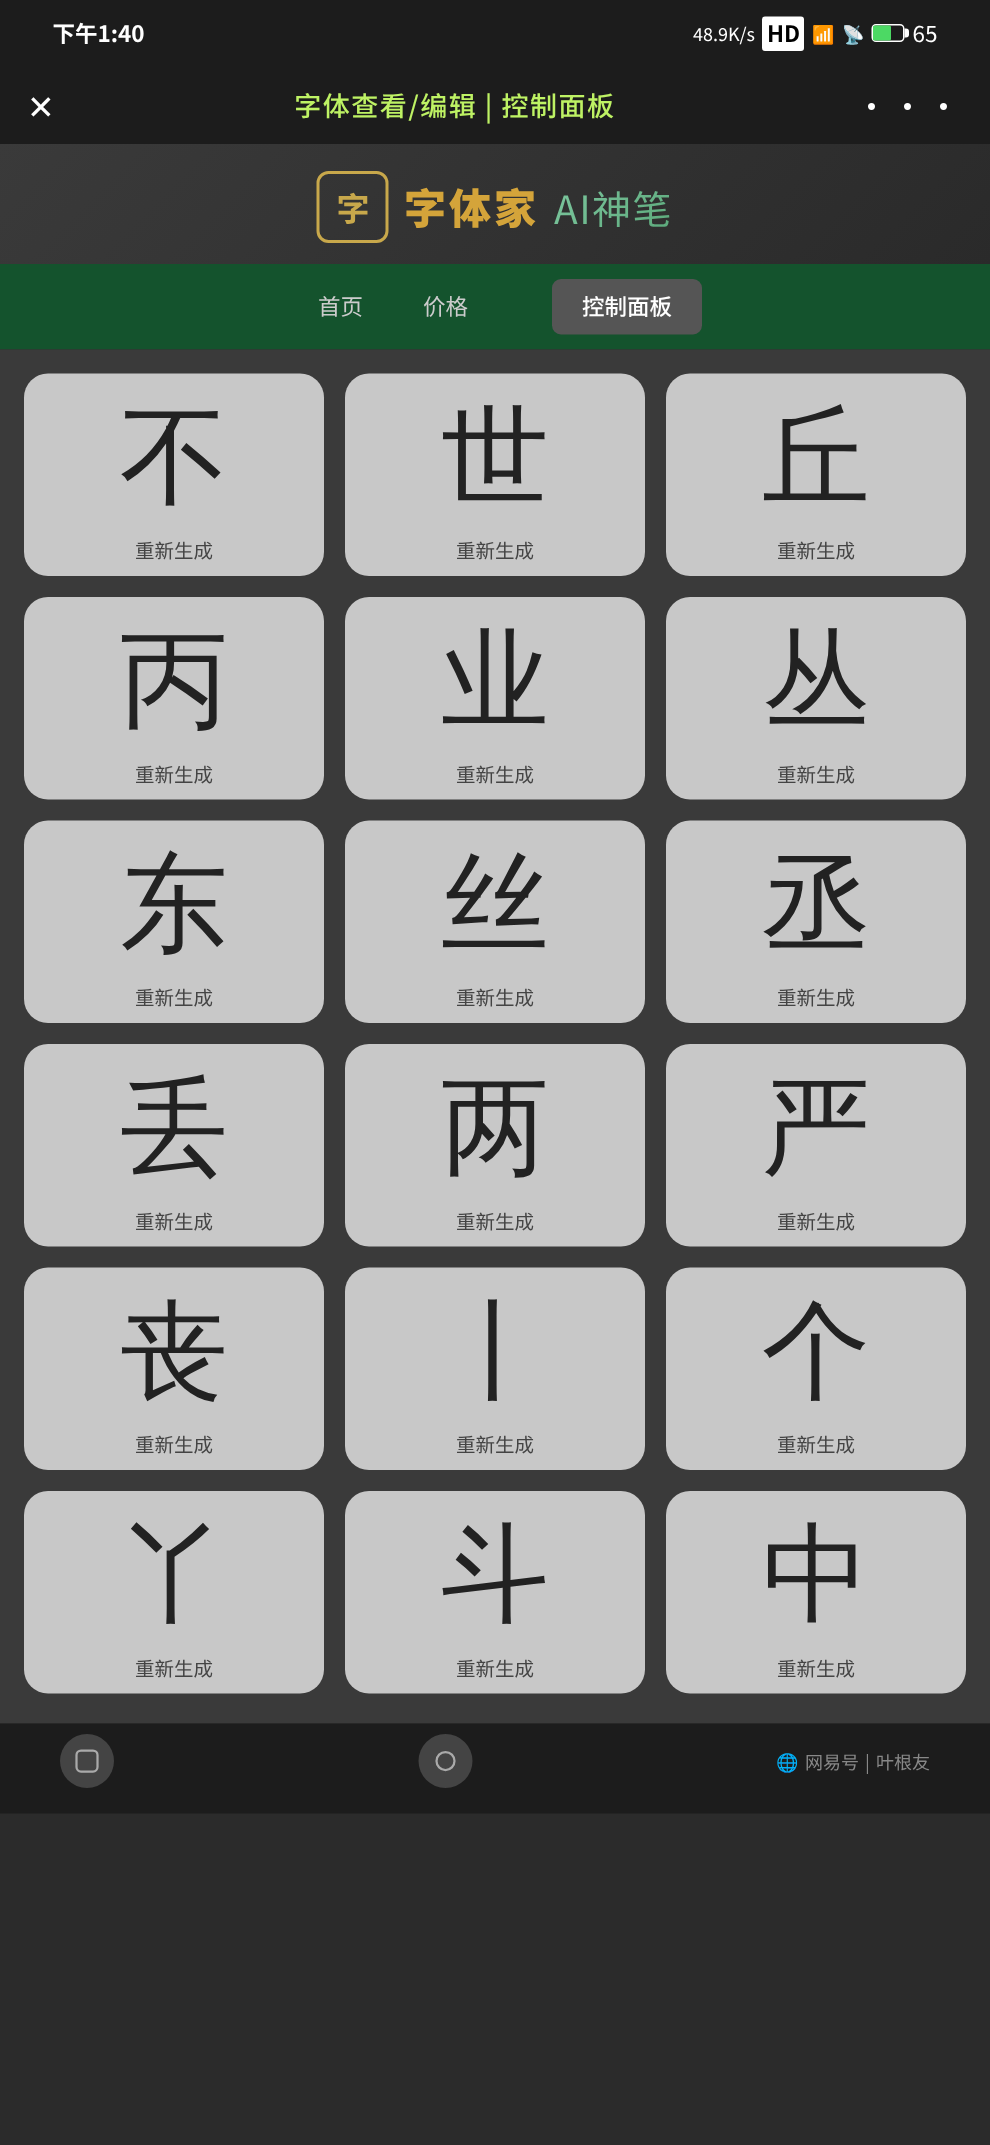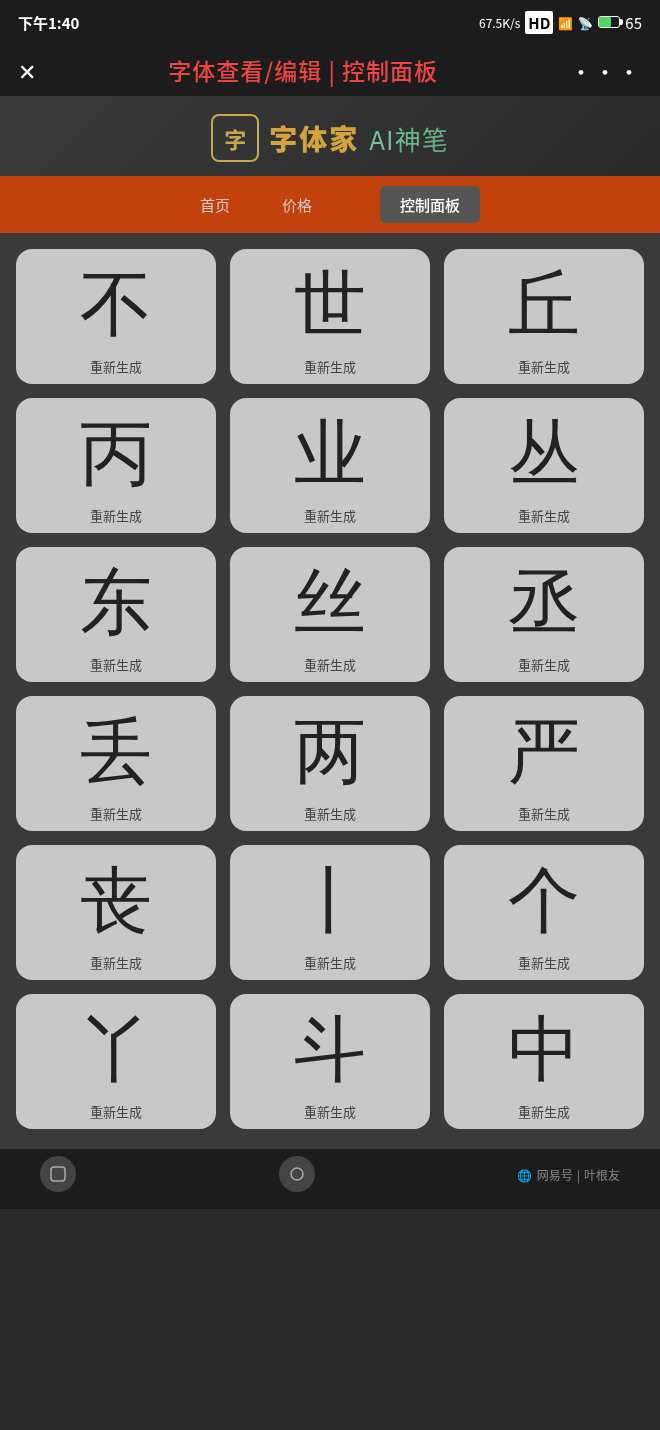--- a/index.html
+++ b/index.html
@@ -12,21 +12,21 @@
       color: #fff;
       overflow-x: hidden;
     }
 
     
     .status-bar {
       background: #1c1c1c;
       display: flex;
       justify-content: space-between;
       align-items: center;
-      padding: 6px 18px;
+      padding: 6px 35px;
       height: 44px;
     }
     .status-left {
       font-size: 15px;
       font-weight: 600;
       color: #fff;
     }
     .status-right {
       display: flex;
       align-items: center;
@@ -63,23 +63,23 @@
     
     .top-bar {
       background: #1c1c1c;
       display: flex;
       align-items: center;
       justify-content: space-between;
       padding: 10px 18px;
       height: 52px;
     }
     .top-bar-title {
-      font-size: 23px;
+      font-size: 18px;
       font-weight: 500;
-      color: #ef4444;
+      color: #bef264;
       letter-spacing: 1px;
     }
     .top-bar-close {
       font-size: 22px;
       color: #fff;
       cursor: pointer;
       line-height: 1;
     }
     .top-bar-more {
       font-size: 22px;
@@ -121,25 +121,25 @@
       font-weight: 400;
       background: linear-gradient(135deg, #7ec8a0, #5ba87a);
       -webkit-background-clip: text;
       -webkit-text-fill-color: transparent;
       background-clip: text;
       letter-spacing: 1px;
     }
 
     
     .nav-tabs {
-      background: #c2410c;
-      display: flex;
-      align-items: center;
-      justify-content: center;
-      gap: 12px;
+      background: #14532d;
+      display: flex;
+      align-items: center;
+      justify-content: center;
+      gap: 0;
       padding: 10px 36px;
     }
     .nav-tab {
       padding: 8px 20px;
       font-size: 15px;
       color: #ccc;
       cursor: pointer;
       border-radius: 6px;
     }
     .nav-tab.active {
@@ -211,21 +211,21 @@
       align-items: center;
       gap: 4px;
     }
   </style>
 </head>
 <body>
 
 <div class="status-bar">
   <div class="status-left">下午1:40</div>
   <div class="status-right">
-    <span>67.5K/s</span>
+    <span>48.9K/s</span>
     <span style="background:#fff;color:#000;font-size:15px;padding:1px 3px;border-radius:2px;font-weight:bold;">HD</span>
     <span>📶</span>
     <span>📡</span>
     <div class="battery">
       <div class="battery-fill"></div>
     </div>
     <span style="font-size:15px;">65</span>
   </div>
 </div>
 

